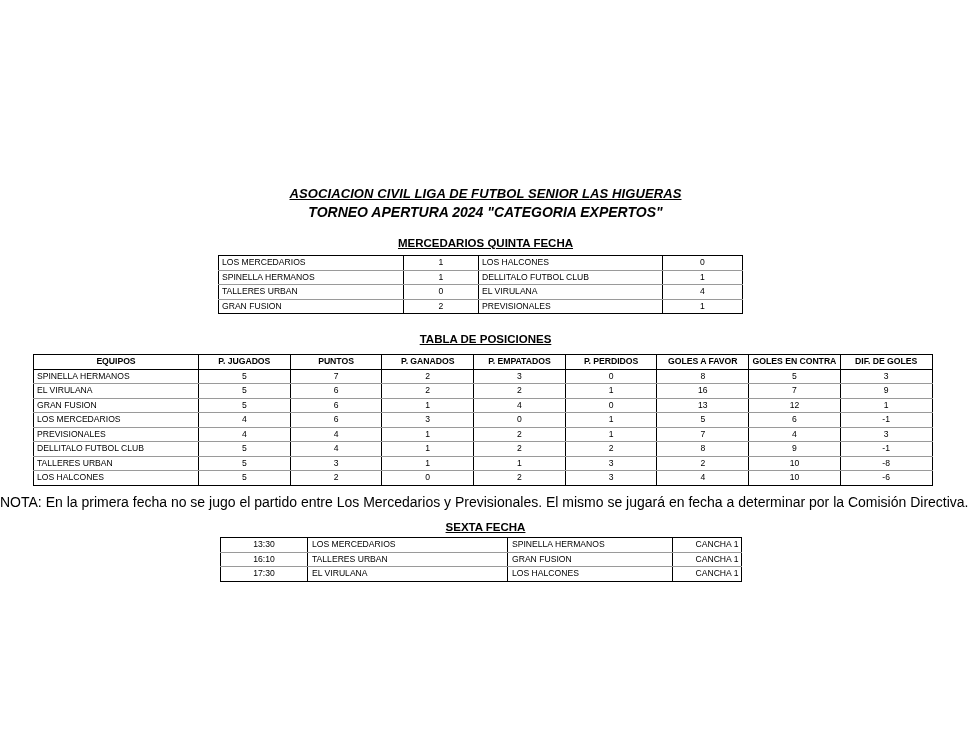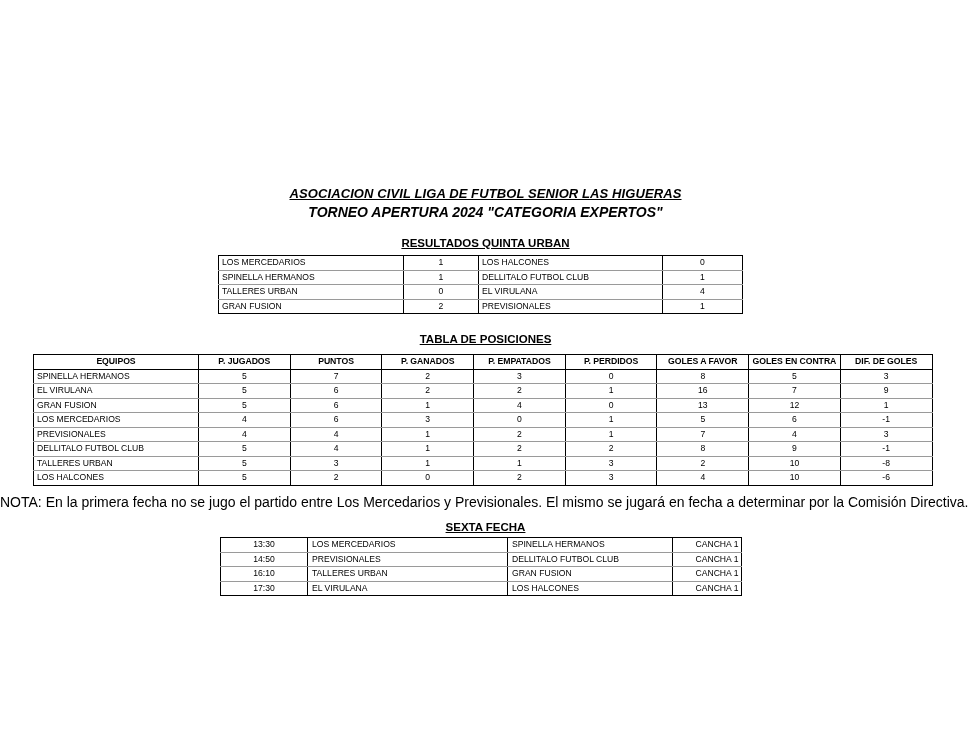--- a/index.html
+++ b/index.html
@@ -176,21 +176,21 @@
   .col-fx-field { width: 69px;  }
 </style>
 </head>
 <body>
 
 <div class="page">
 
   <div class="title-main">ASOCIACION CIVIL LIGA DE FUTBOL SENIOR LAS HIGUERAS</div>
   <div class="title-sub">TORNEO APERTURA 2024 "CATEGORIA EXPERTOS"</div>
 
-  <div class="section-heading" id="heading-resultados">RESULTADOS QUINTA URBAN</div>
+  <div class="section-heading" id="heading-resultados">MERCEDARIOS QUINTA FECHA</div>
 
   <table id="results-table">
     <colgroup>
       <col class="col-rt-home">
         <col class="col-rt-hs">
         <col class="col-rt-away">
         <col class="col-rt-as">
     </colgroup>
     <tbody>
         <tr>
@@ -351,26 +351,20 @@
         <col class="col-fx-field">
     </colgroup>
     <tbody>
         <tr>
           <td class="time">13:30</td>
           <td class="team">LOS MERCEDARIOS</td>
           <td class="team">SPINELLA HERMANOS</td>
           <td class="field">CANCHA  1</td>
         </tr>
         <tr>
-          <td class="time">14:50</td>
-          <td class="team">PREVISIONALES</td>
-          <td class="team">DELLITALO FUTBOL CLUB</td>
-          <td class="field">CANCHA  1</td>
-        </tr>
-        <tr>
           <td class="time">16:10</td>
           <td class="team">TALLERES URBAN</td>
           <td class="team">GRAN FUSION</td>
           <td class="field">CANCHA  1</td>
         </tr>
         <tr>
           <td class="time">17:30</td>
           <td class="team">EL VIRULANA</td>
           <td class="team">LOS HALCONES</td>
           <td class="field">CANCHA  1</td>

